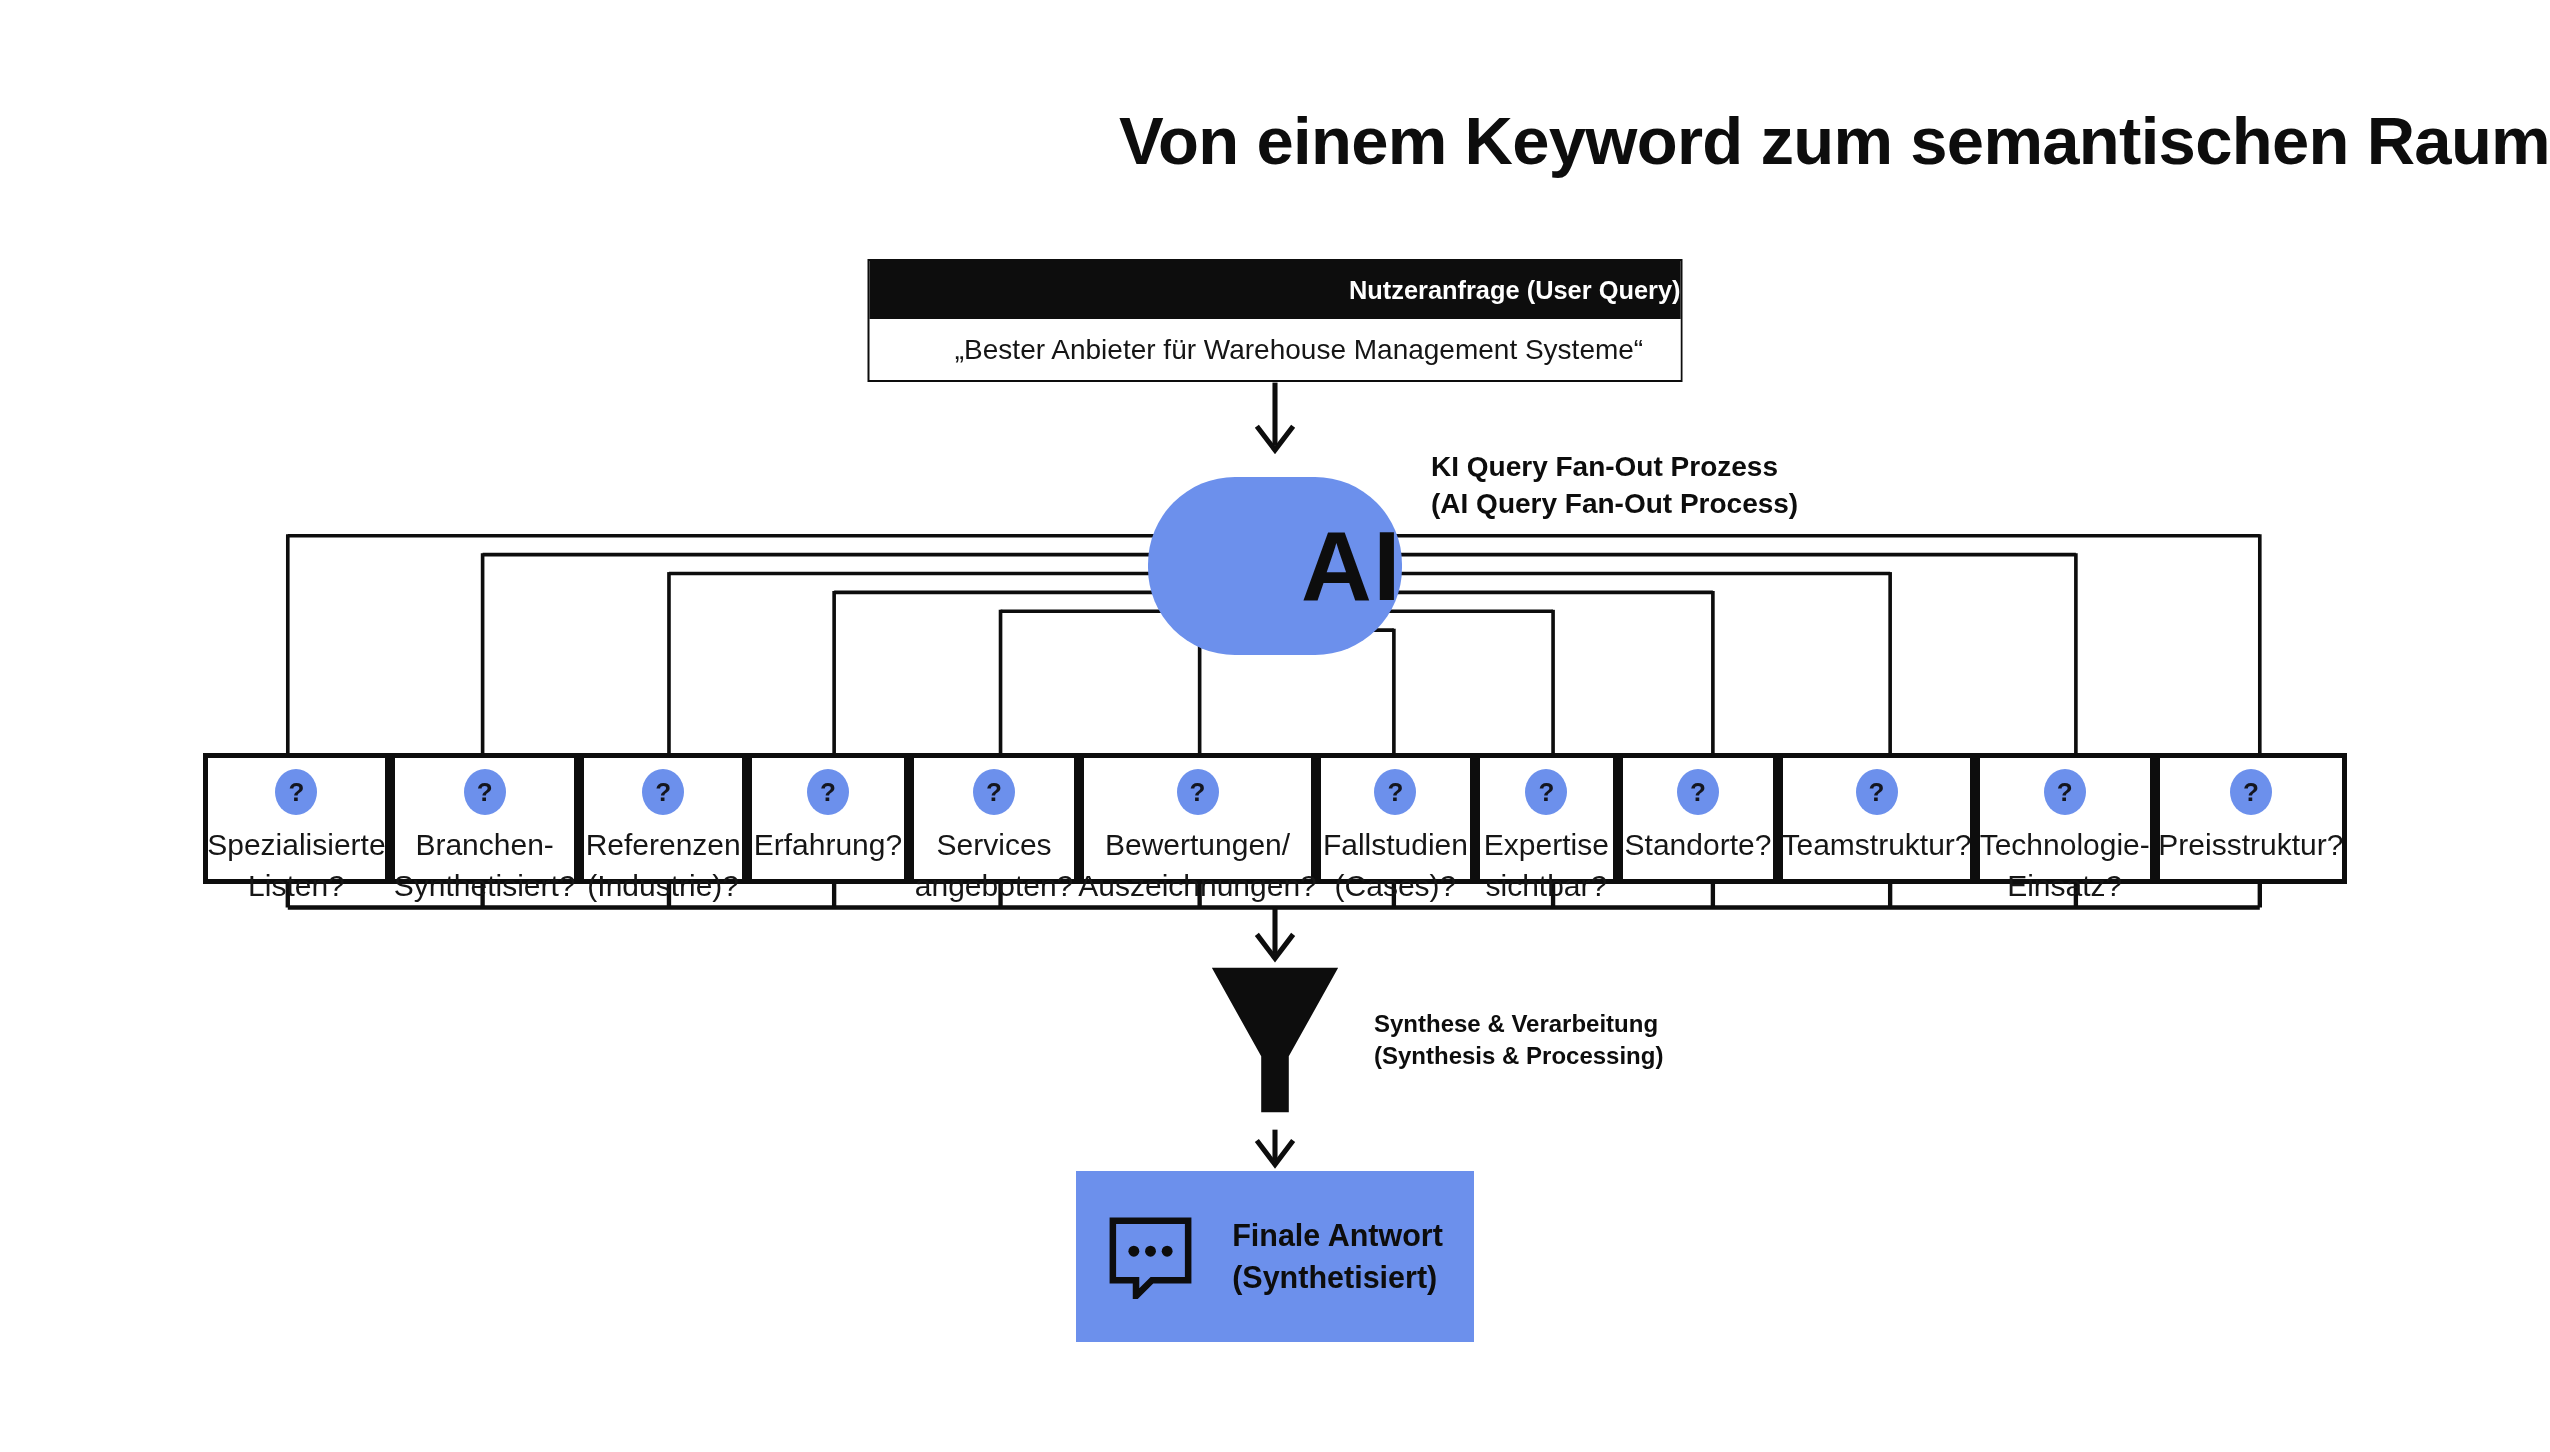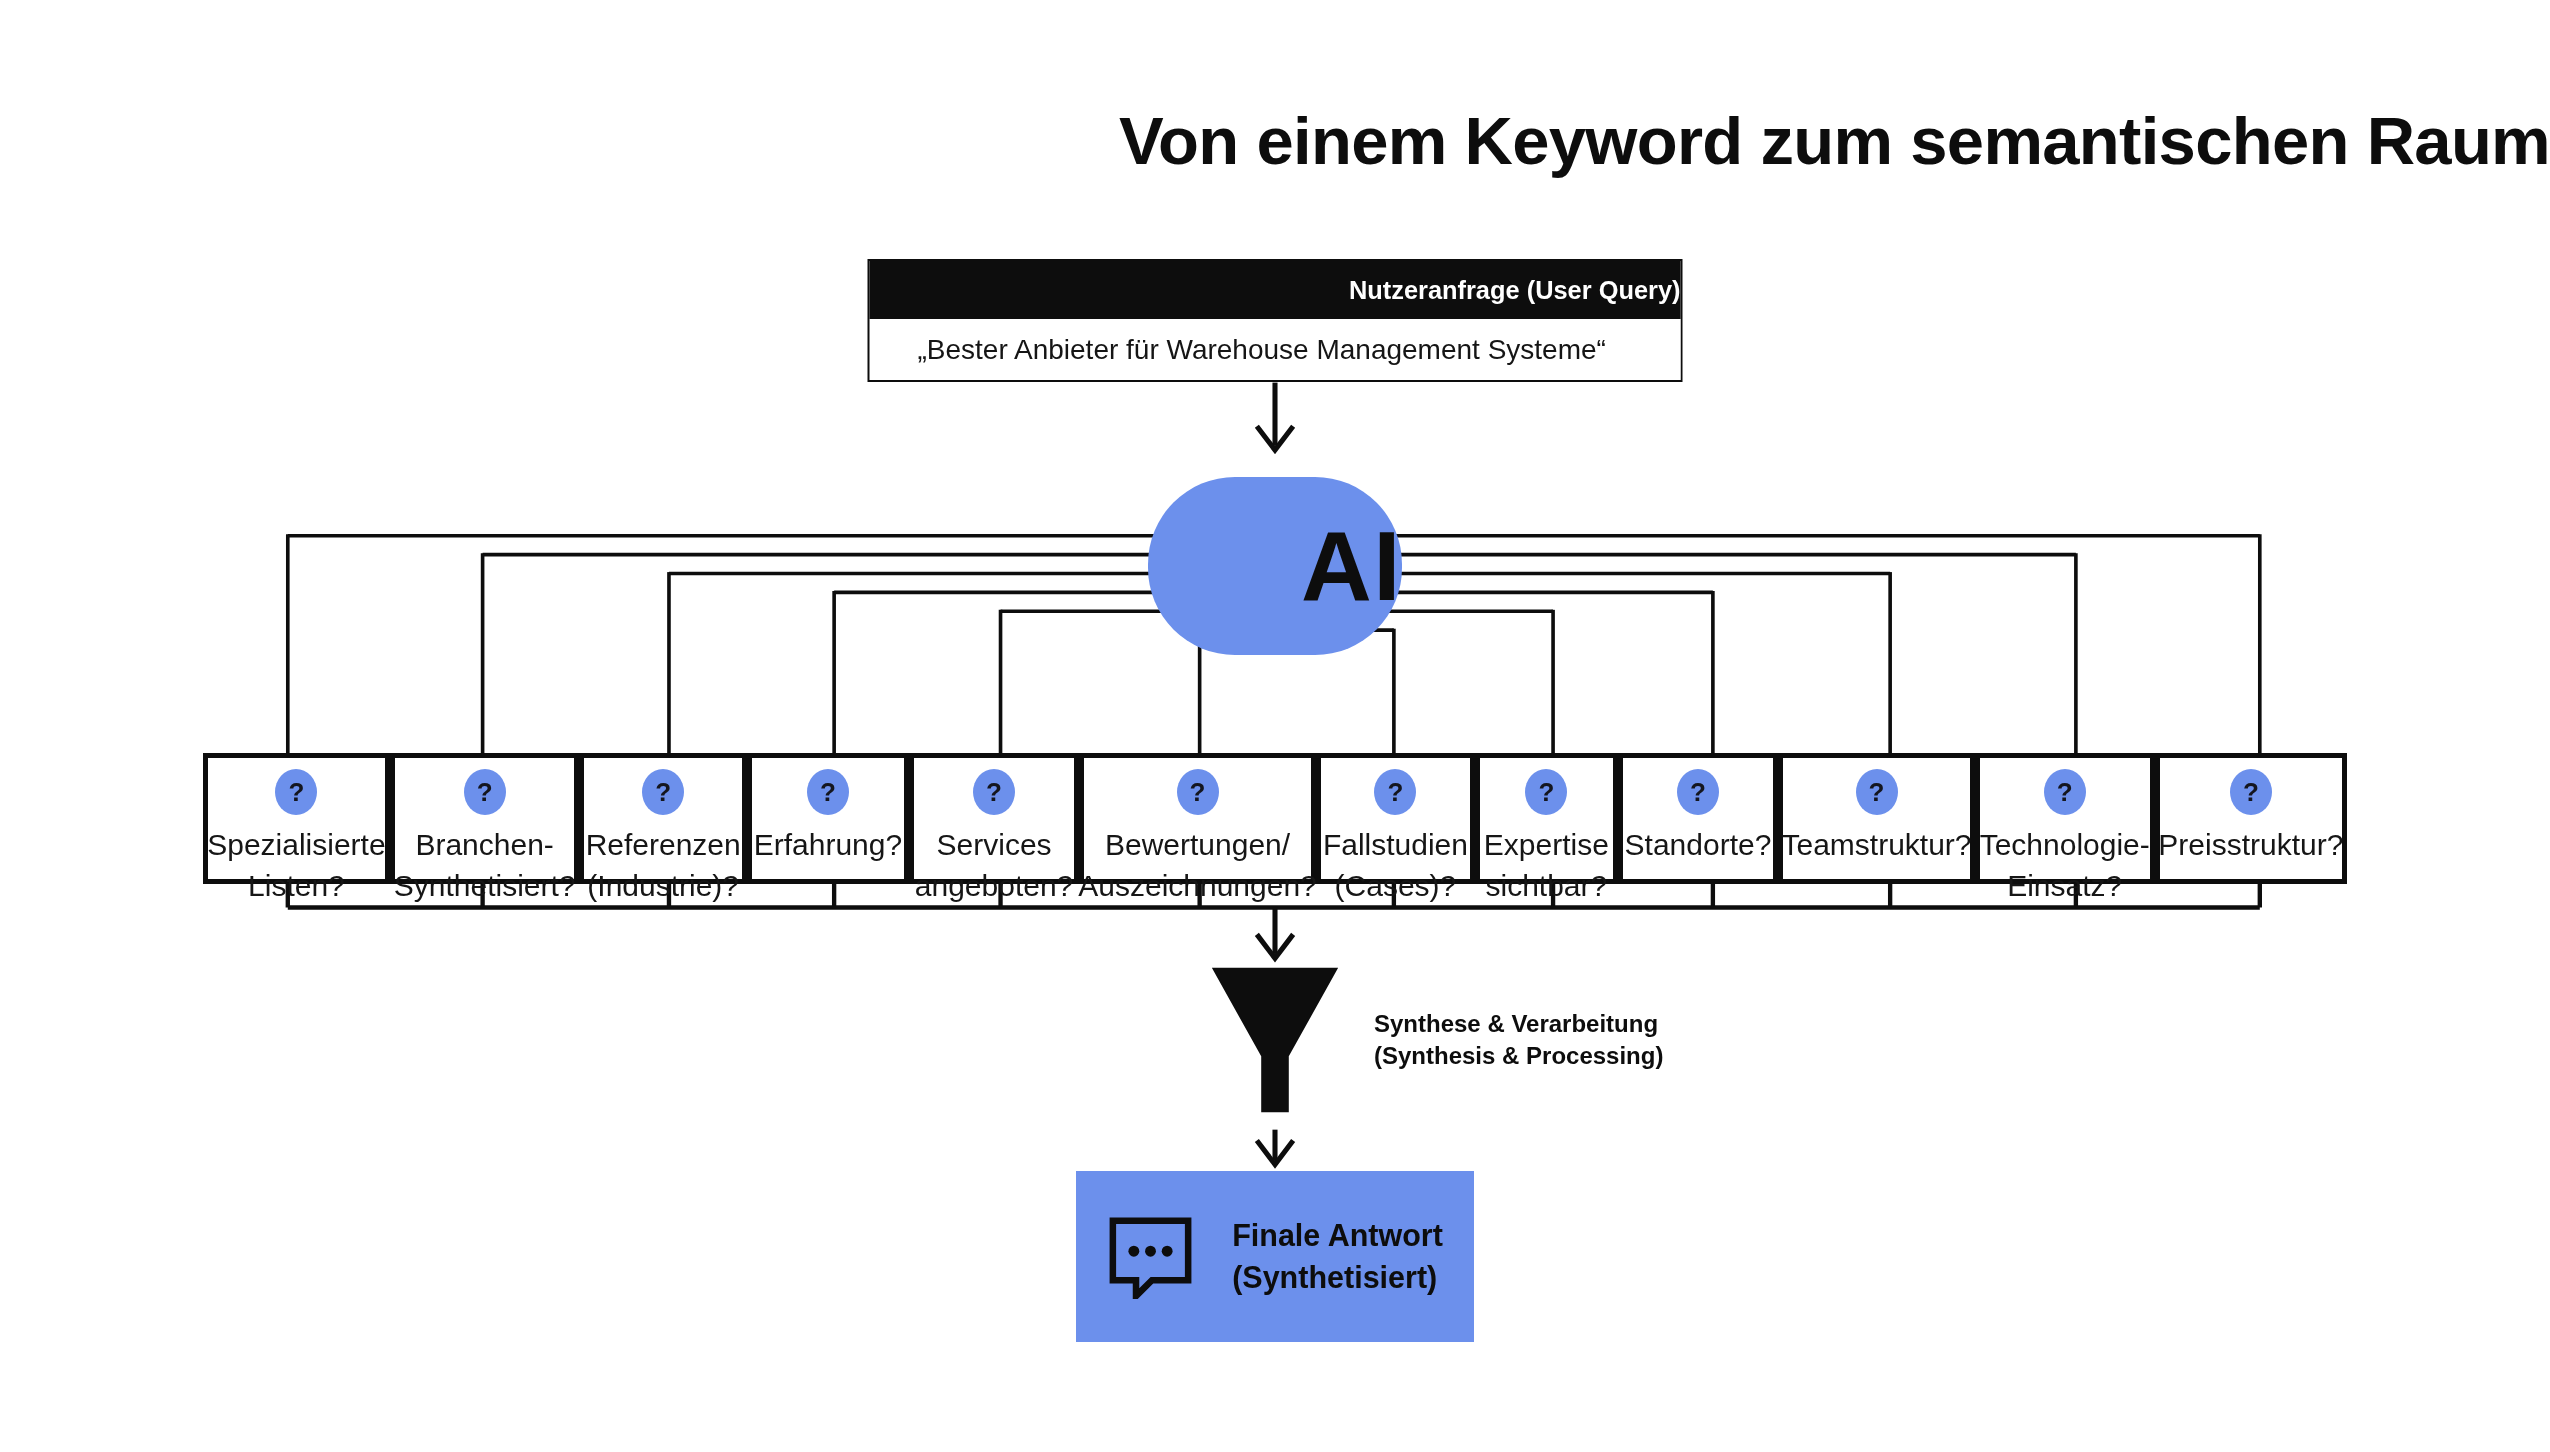--- a/index.html
+++ b/index.html
@@ -20,21 +20,21 @@
 
   .query-box{
     position:absolute;top:259px;left:50%;transform:translateX(-50%);
     width:815px;border:2.9px solid var(--ink);background:#fff;z-index:2;
   }
   .query-header{
     background:var(--ink);color:#fff;height:58px;line-height:58px;
     text-align:right;font-size:25.4px;font-weight:700;
   }
   .query-body{
-    height:61px;line-height:61px;
+    height:61px;line-height:61px;text-align:center;
     font-size:28px;font-weight:400;color:#151515;background:#fff;margin-left:48px;
   }
 
   #connectors{position:absolute;left:0;top:0;z-index:1;}
 
   .ai-pill{
     position:absolute;top:477px;left:50%;transform:translateX(-50%);
     width:254px;height:178px;border-radius:87px;background:var(--accent);
     display:flex;align-items:center;justify-content:flex-end;z-index:2;
   }
@@ -130,20 +130,22 @@
       <line x1="1756" y1="1250" x2="1756" y2="1314" stroke="#0d0d0d" stroke-width="7"></line>
       <path d="M1731 1287 L1756 1320 L1781 1287" fill="none" stroke="#0d0d0d" stroke-width="7"></path>
       <line x1="1756" y1="1556" x2="1756" y2="1598" stroke="#0d0d0d" stroke-width="7"></line>
       <path d="M1731 1571 L1756 1604 L1781 1571" fill="none" stroke="#0d0d0d" stroke-width="7"></path>
     </svg>
 
   <div class="ai-pill">
     <span>AI</span>
   </div>
 
+  <div class="ai-caption">KI Query Fan-Out Prozess
+(AI Query Fan-Out Process)</div>
 
   <div class="qrow" id="qrow">
     <div class="qbox">
       <div class="qbadge">?</div>
       <div class="qlabel">Spezialisierte
 Listen?</div>
     </div>
 
     <div class="qbox">
       <div class="qbadge">?</div>

